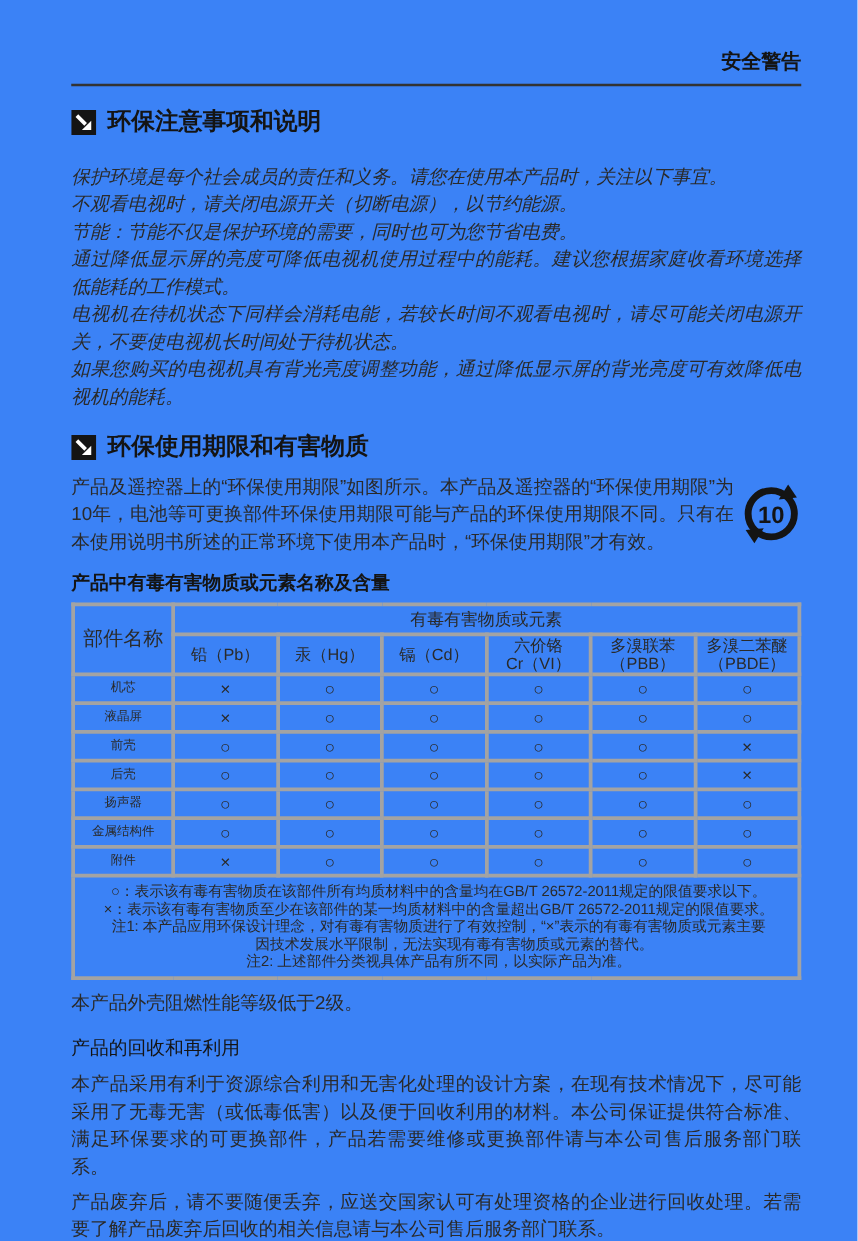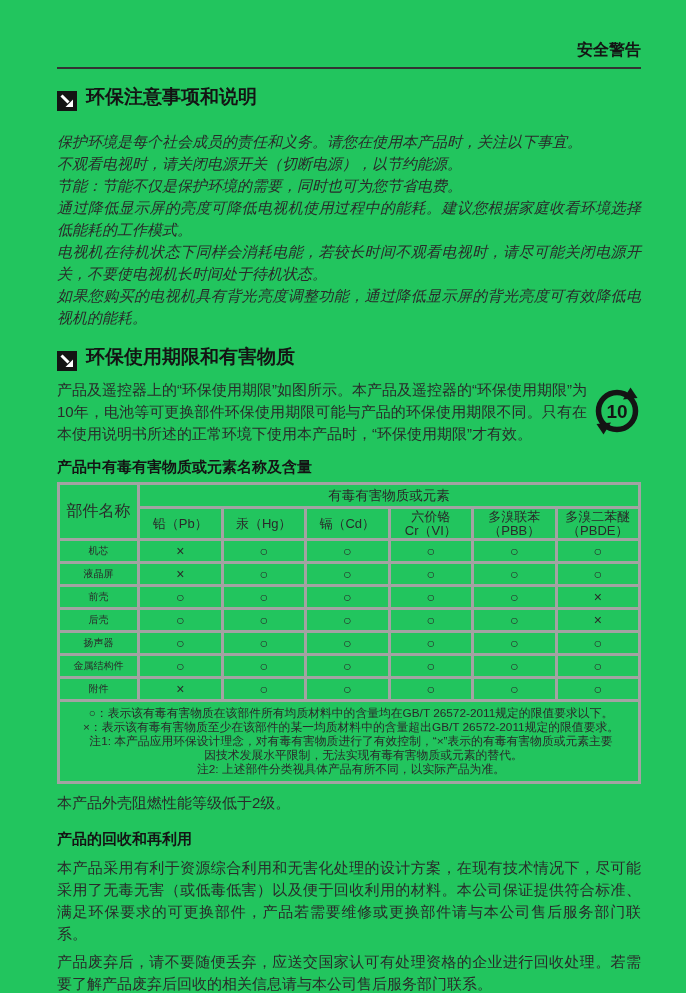--- a/index.html
+++ b/index.html
@@ -1,27 +1,27 @@
 <!DOCTYPE html>
 <html><head>
 <meta charset="utf-8">
 <style>
   * { margin:0; padding:0; box-sizing:border-box; }
   html,body { background:#ffffff; }
   .page {
-    width:686px; height:993px; margin:0 auto; background:#22c55e;
+    width:686px; height:993px; margin:0 auto; background:#3b82f6;
     padding:40px 45px 0 57px; overflow:hidden;
     font-family:"Liberation Sans","DejaVu Sans",sans-serif;
     color:#2a2a2a;
   }
   
   .hdr-title { text-align:right; font-size:16px; font-weight:bold; color:#141414; line-height:19px; }
   .hdr-rule { height:2px; background:#333333; margin-top:8px; }
   
-  .sec-head { display:flex; align-items:flex-end; gap:9px; margin-top:16px;font-family:Liberation Mono, monospace; }
+  .sec-head { display:flex; align-items:center; gap:9px; margin-top:16px; }
   .sec-head .mk { width:20px; height:20px; flex:0 0 auto; }
   .sec-head .t { font-size:19px; font-weight:bold; color:#141414; line-height:26px; }
   
   .body-text { margin-top:20px;font-style:italic; }
   .body-text p, p.flow { font-size:15px; line-height:22px; color:#2a2a2a; text-align:justify; }
   .intro { margin-top:8px; }
   .epup-badge { float:right; width:48px; height:48px; margin:8px 0 2px 6px; }
   
   .tbl-title { margin-top:12px; font-size:15px; font-weight:bold; color:#141414; line-height:20px; }
   table.haz { border-collapse:collapse; width:100%; margin-top:5px; table-layout:fixed; }
@@ -32,21 +32,21 @@
   .sh div { line-height:14px; }
   .sh div:empty { display:none; }
   th.part-h { font-size:16px; }
   td.part { font-size:10px; height:20px; line-height:20px; }
   td.sym { font-size:14px; height:20px; line-height:20px; }
   td.notes { text-align:left; padding:4px 5px 5px 9px; }
   .note-line { font-size:11.8px; line-height:14px; color:#2a2a2a; }
   .note-indent { padding-left:25px; }
   .flame { margin-top:8px; }
   
-  .sub-head { margin-top:14px; font-size:15px; font-weight:bold; color:#141414; line-height:21px; }
+  .sub-head { margin-top:14px; font-size:15px; font-weight:normal; color:#141414; line-height:21px; }
   .para1 { margin-top:8px; }
   .para2 { margin-top:6px; }
   
   .ftr-rule { height:2px; background:#4a4a4a; margin-top:5px; }
   .page-num { text-align:center; font-size:14px; font-weight:bold; color:#3a3a3a; margin-top:7px; line-height:17px; }
 </style>
 </head>
 <body>
 
 <div class="page">

